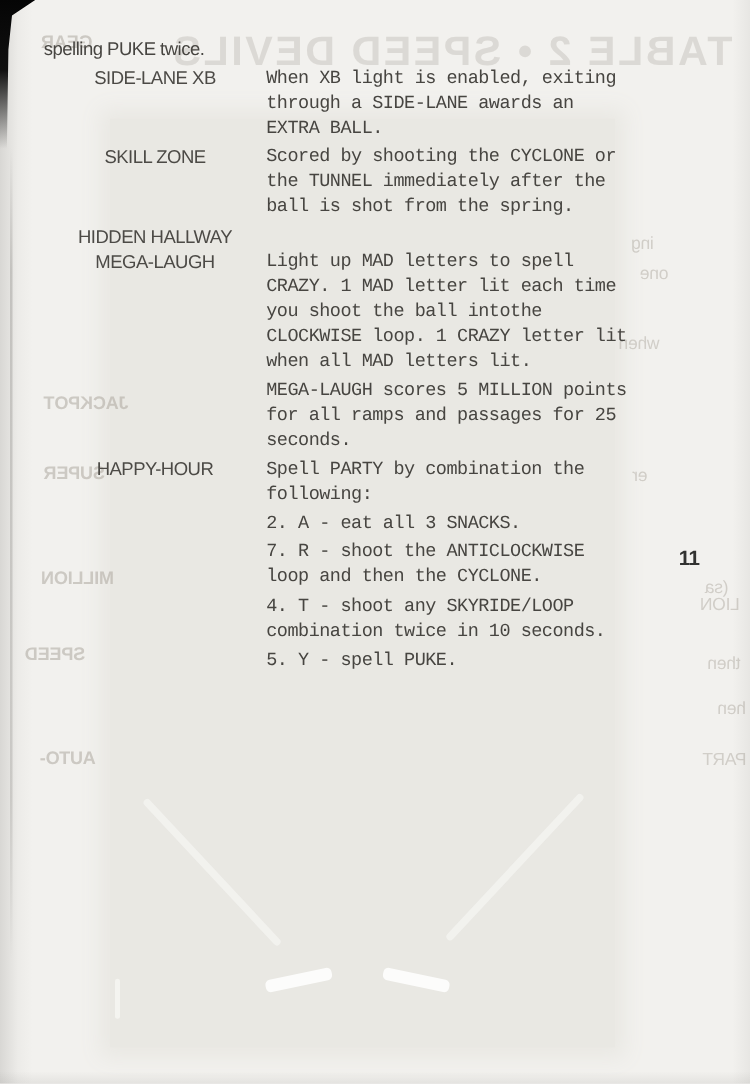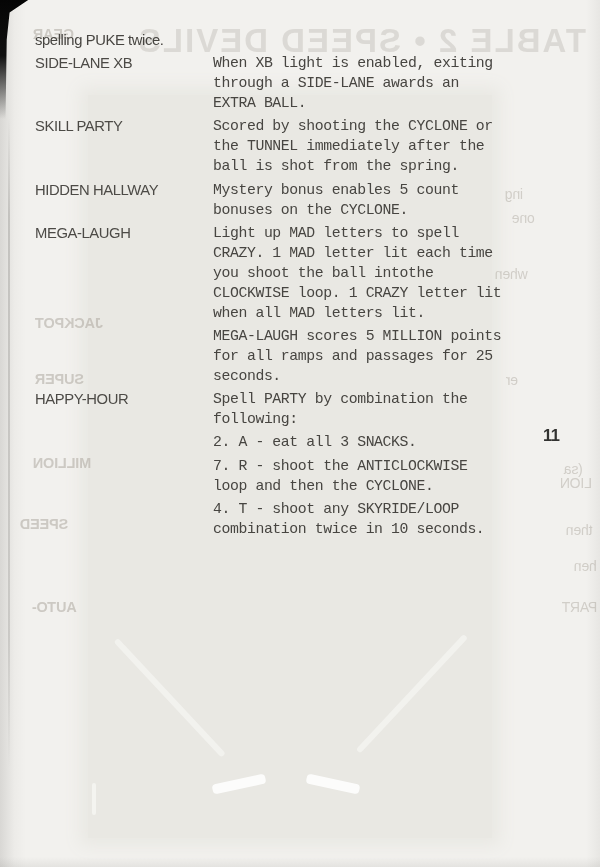--- a/index.html
+++ b/index.html
@@ -58,24 +58,24 @@
     background:linear-gradient(0deg,rgba(60,58,55,.08),rgba(60,58,55,0));
   }
   
   .content{
     position:absolute;left:35px;top:30px;width:480px;
     font-size:14.8px;line-height:20px;letter-spacing:-.4px;color:#474541;
   }
   .content p{margin:0 0 3.2px 0;}
   .cont-line{margin-left:178px;width:292px;}
   .entry{display:flex;}
-  .term{flex:none;width:178px;color:#4c4a46;}
+  .term{flex:none;width:178px;color:#4c4a46;text-align:center;}
   .desc{width:292px;font-family:Liberation Mono, monospace;}
   .page-number{
-    position:absolute;left:543px;top:426px;
+    position:absolute;left:543px;top:438px;
     font-size:16.5px;font-weight:bold;letter-spacing:-.5px;color:#323230;
   }
 </style>
 </head>
 <body>
 
 <div class="page">
 
   <div class="bleed-rect"></div>
   <div class="ghost ghost-title">TABLE 2 • SPEED DEVILS</div>
@@ -116,45 +116,43 @@
   <div class="content">
     <p class="cont-line">spelling PUKE twice.</p>
     <div id="entries">
         <div class="entry">
           <div class="term">SIDE-LANE XB</div>
           <div class="desc">
             <p>When XB light is enabled, exiting through a SIDE-LANE awards an EXTRA BALL.</p>
           </div>
         </div>
         <div class="entry">
-          <div class="term">SKILL PARTY</div>
+          <div class="term">SKILL ZONE</div>
           <div class="desc">
             <p>Scored by shooting the CYCLONE or the TUNNEL immediately after the ball is shot from the spring.</p>
           </div>
         </div>
         <div class="entry">
           <div class="term">HIDDEN HALLWAY</div>
-          <div class="desc">
-            <p>Mystery bonus enables 5 count bonuses on the CYCLONE.</p>
-          </div>
         </div>
         <div class="entry">
           <div class="term">MEGA-LAUGH</div>
           <div class="desc">
             <p>Light up MAD letters to spell CRAZY.  1 MAD letter lit each time you shoot the ball intothe CLOCKWISE loop. 1 CRAZY letter lit when all MAD letters lit.</p>
             <p>MEGA-LAUGH scores 5 MILLION points for all ramps and passages for 25 seconds.</p>
           </div>
         </div>
         <div class="entry">
           <div class="term">HAPPY-HOUR</div>
           <div class="desc">
             <p>Spell PARTY by combination the following:</p>
             <p>2. A - eat all 3 SNACKS.</p>
             <p>7. R - shoot the ANTICLOCKWISE loop and then the CYCLONE.</p>
             <p>4. T - shoot any SKYRIDE/LOOP combination twice in 10 seconds.</p>
+            <p>5. Y - spell PUKE.</p>
           </div>
         </div>
       </div>
   </div>
 
   <div class="page-number">11</div>
 
 </div>
 
 </body></html>

